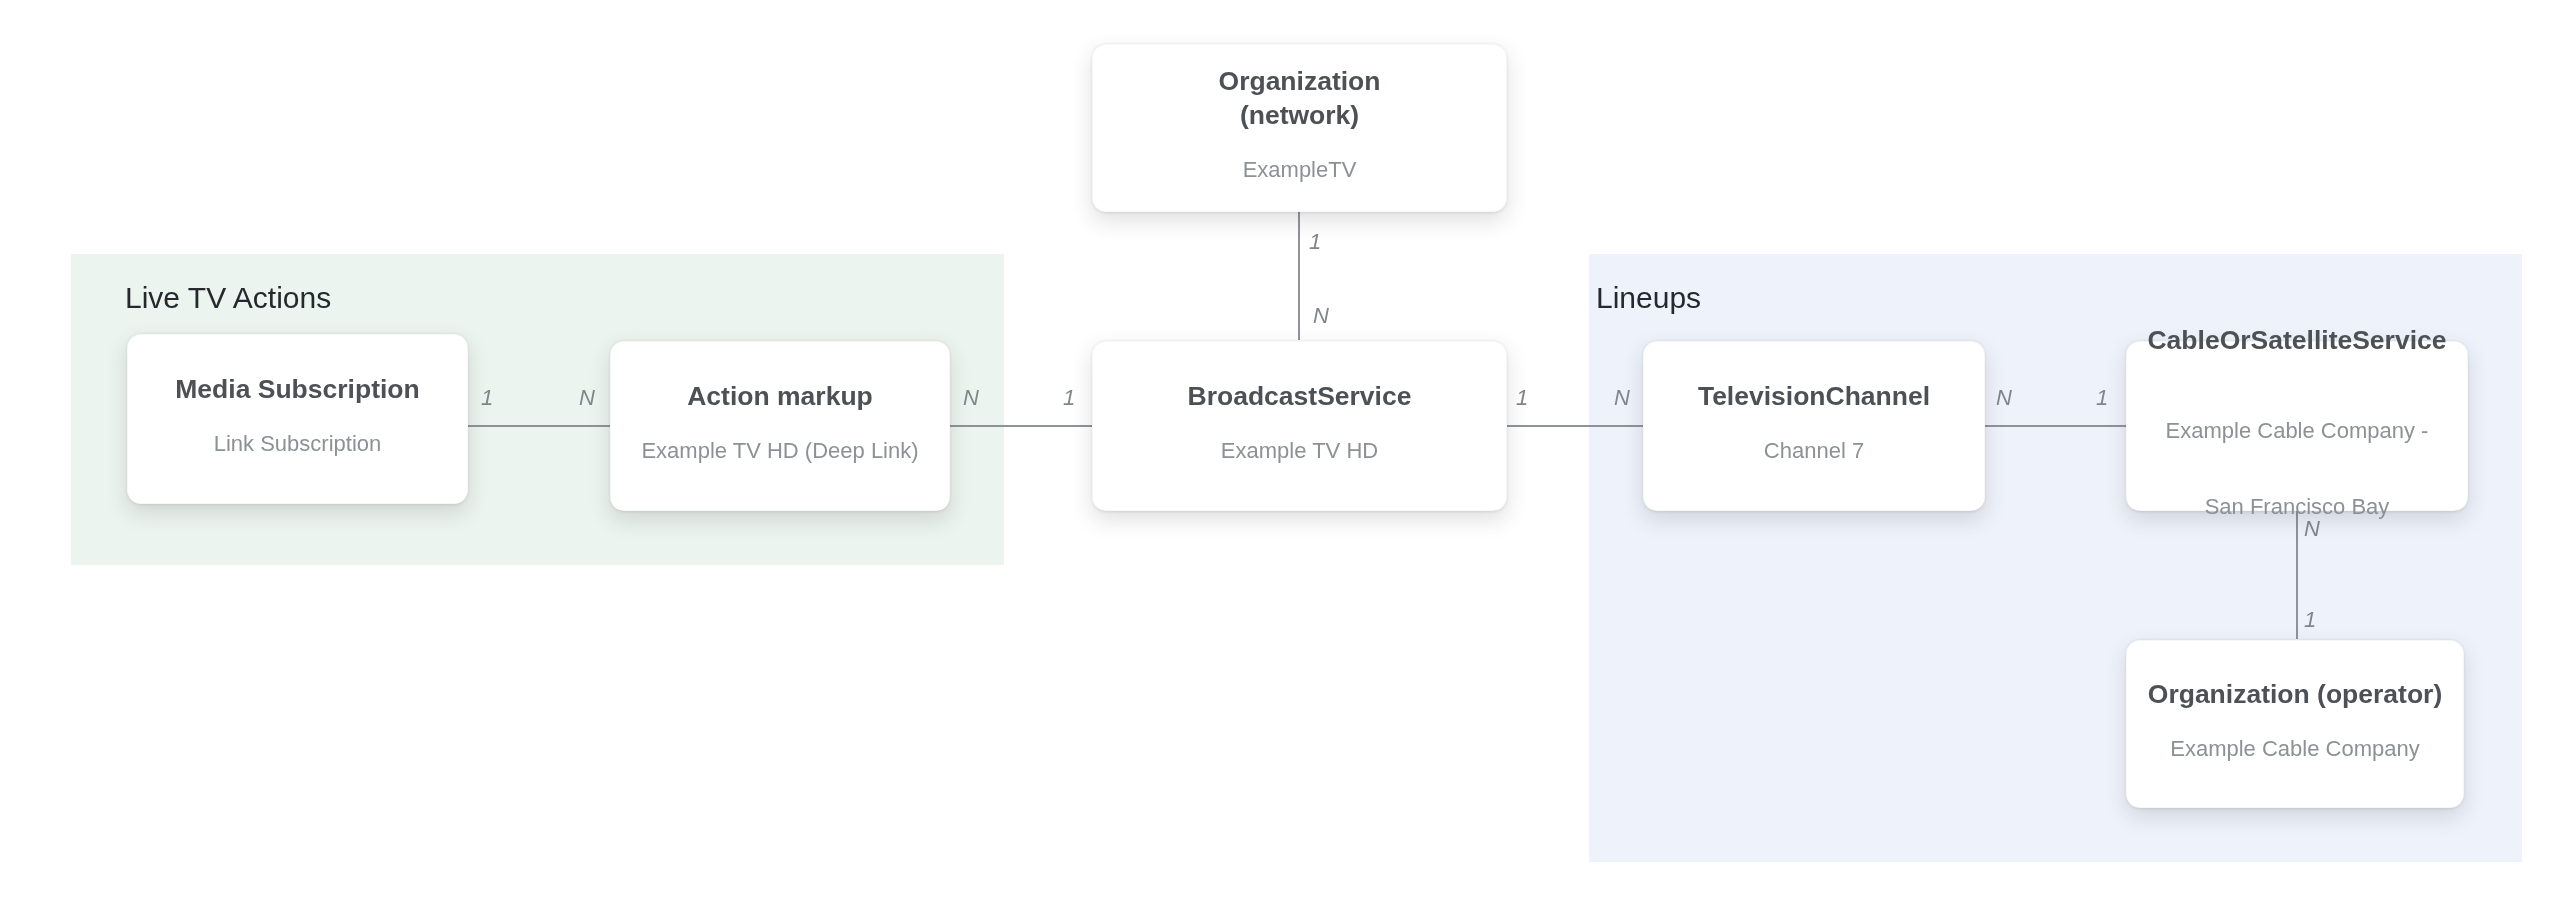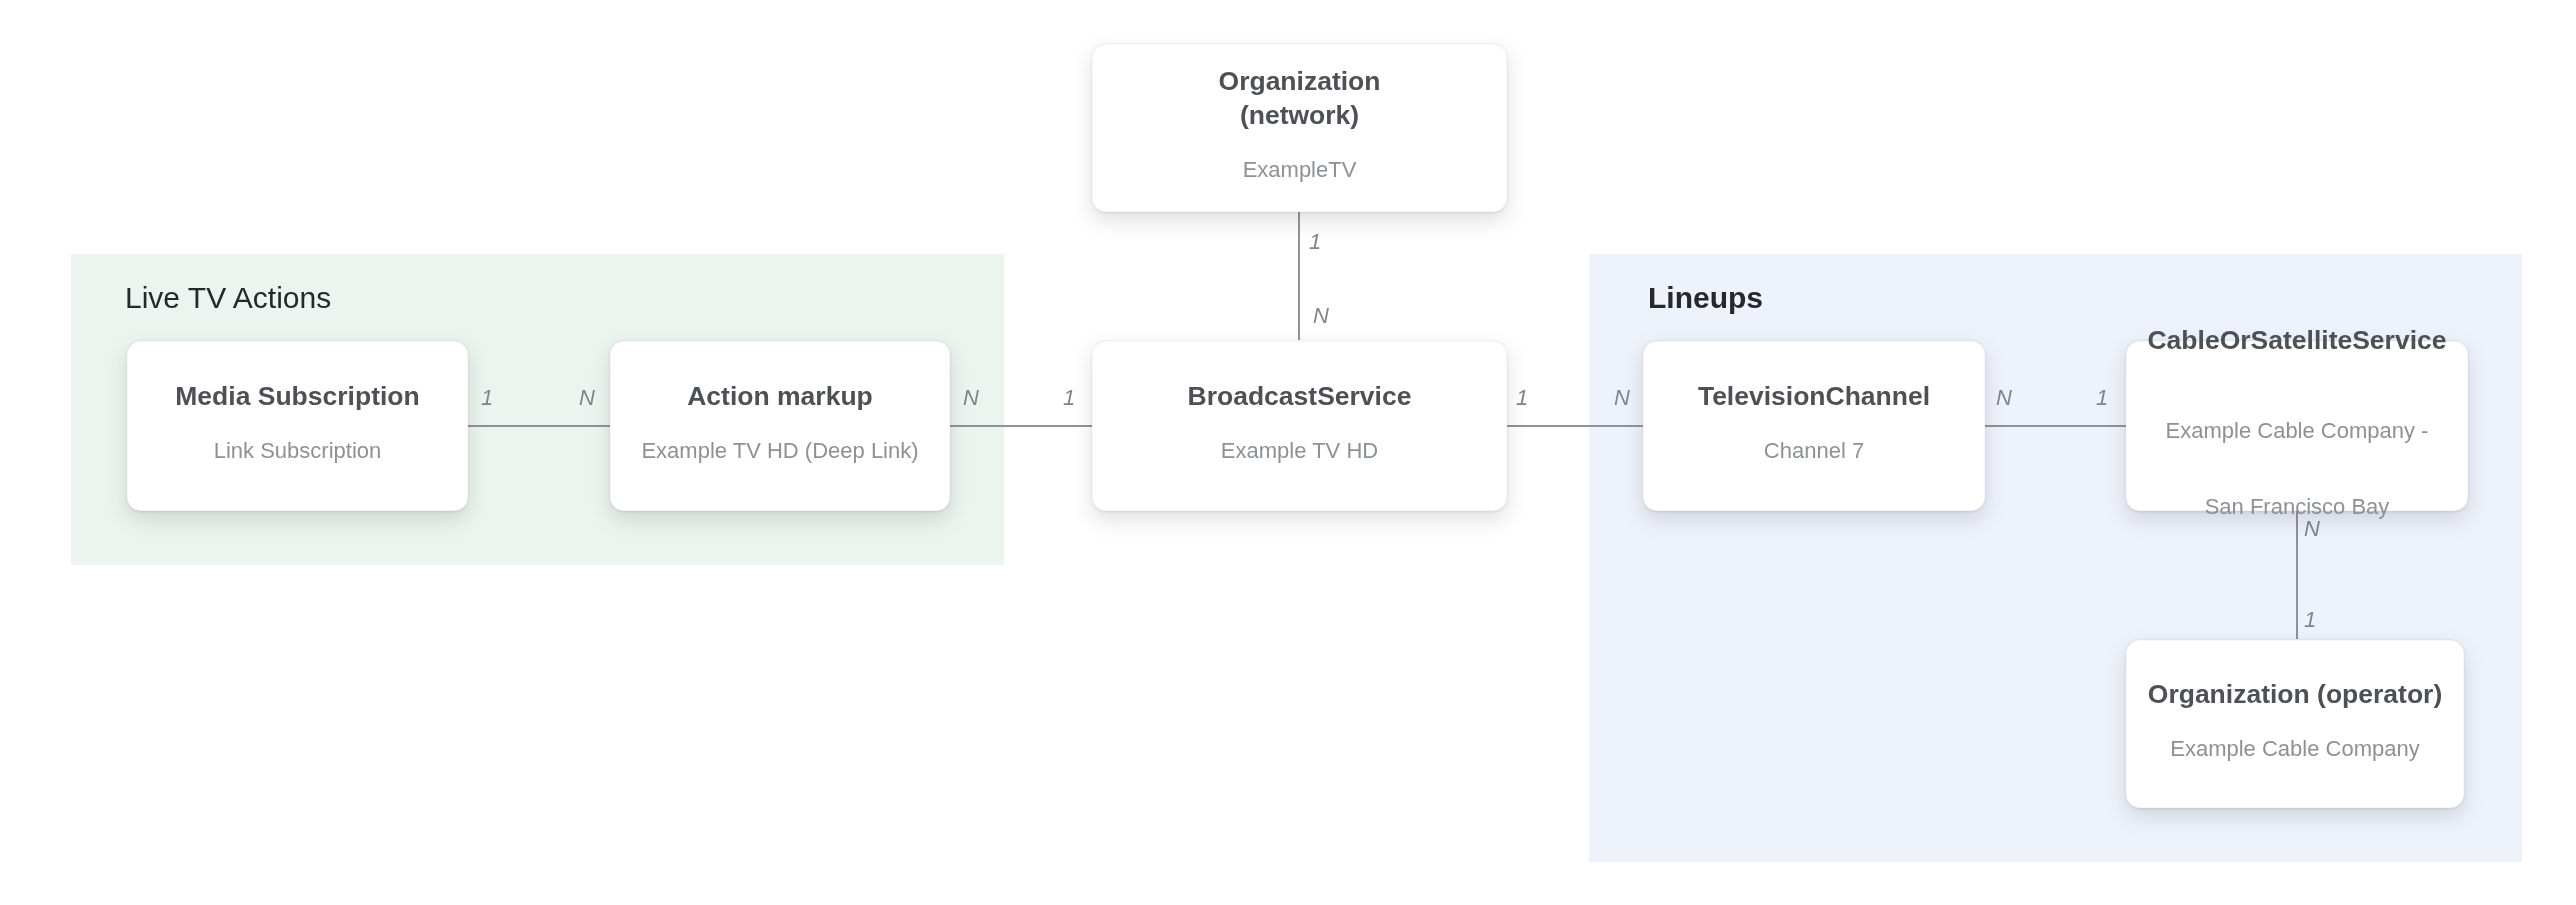--- a/index.html
+++ b/index.html
@@ -23,21 +23,21 @@
 
   .region-label {
     position: absolute;
     font-size: 30px;
     line-height: 35px;
     color: #25282c;
     font-weight: 400;
     white-space: nowrap;
   }
   #label-live-tv { left: 125px; top: 280px; }
-  #label-lineups { left: 1648px; top: 280px; font-weight: bold; }
+  #label-lineups { left: 1596px; top: 280px; }
 
   
   .card {
     position: absolute;
     background: #ffffff;
     border: 0.9px solid rgba(0,0,0,0.03);
     border-radius: 14px;
     box-shadow: 0 0.9px 2.7px rgba(60,64,67,0.12), 0 8.8px 21px rgba(60,64,67,0.16);
     display: flex;
     flex-direction: column;
@@ -57,21 +57,21 @@
   .card .subtitle {
     margin-top: 24px;
     font-size: 22px;
     line-height: 27.4px;
     color: #8c9196;
     font-weight: 500;
     white-space: nowrap;
   }
 
   #node-organization-network { left: 1092px; top: 44px;  width: 415px; height: 168px; }
-  #node-media-subscription   { left: 127px;  top: 341px; width: 341px; height: 170px; }
+  #node-media-subscription   { left: 127px;  top: 334px; width: 341px; height: 170px; }
   #node-action-markup        { left: 610px;  top: 341px; width: 340px; height: 170px; }
   #node-broadcast-service    { left: 1092px; top: 341px; width: 415px; height: 170px; }
   #node-television-channel   { left: 1643px; top: 341px; width: 342px; height: 170px; }
   #node-cable-or-satellite   { left: 2126px; top: 341px; width: 342px; height: 170px; gap: 36px; }
   #node-organization-operator{ left: 2126px; top: 640px; width: 338px; height: 168px; }
 
   
   .hline, .vline { position: absolute; background: #8f9398; }
   .hline { height: 1.8px; }
   .vline { width: 1.8px; }

